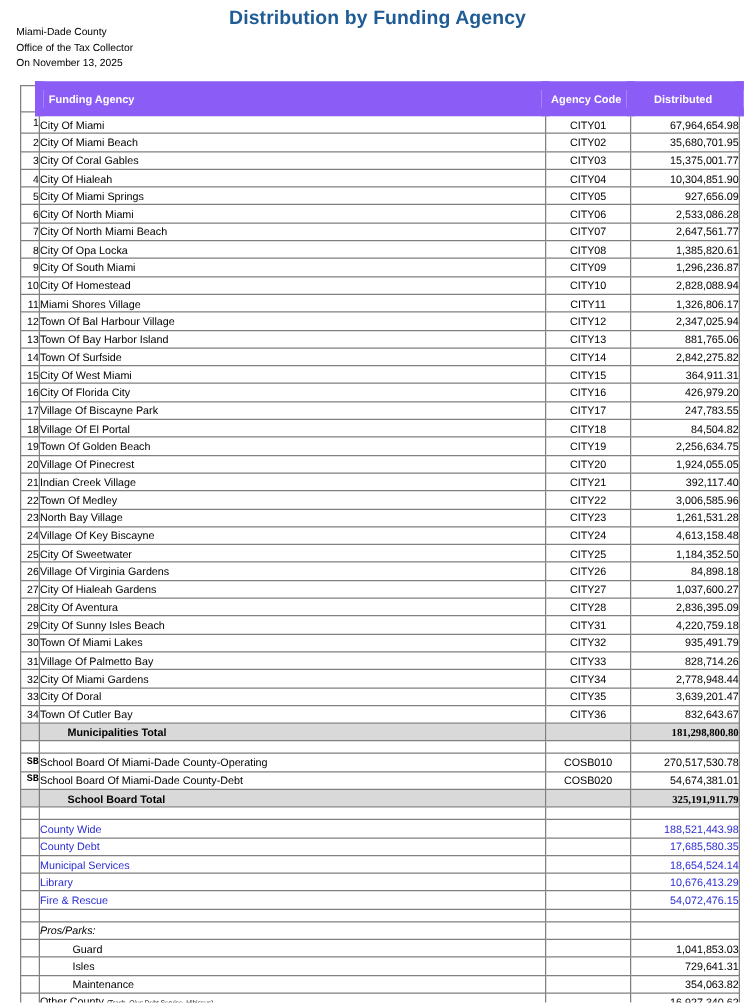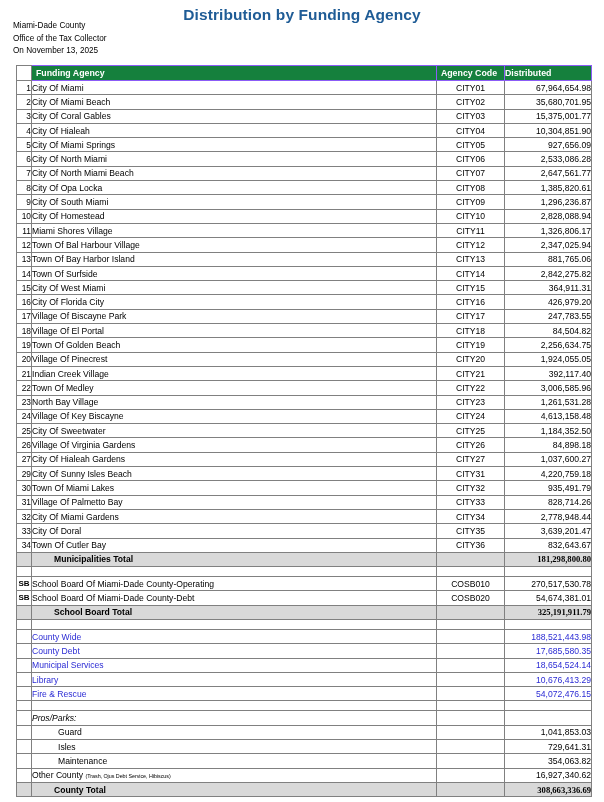--- a/index.html
+++ b/index.html
@@ -68,42 +68,42 @@
     padding: 0 0 0 0;
     line-height: 12px;
     vertical-align: middle;
     overflow: hidden;
     white-space: nowrap;
     background: #ffffff;
   }
 
   
   tr.hdr th {
-    background: #15803d;
+    background: #8b5cf6;
     color: #ffffff;
     font-weight: bold;
     font-size: 8.8px;
     height: 14px;
-    border: 1px solid #8b5cf6;
+    border: 7px solid #8b5cf6;
   }
   tr.hdr th.idx {
     background: #ffffff;
     border: 1px solid #808080;
   }
   tr.hdr th.name { text-align: left; padding-left: 4px; }
   tr.hdr th.code { text-align: center; padding-right: 3px; }
-  tr.hdr th.dist { text-align: left; padding-right: 3px; }
+  tr.hdr th.dist { text-align: center; padding-right: 3px; }
 
   
   td.idx {
     text-align: right;
     padding-right: 2px;
     font-size: 8.4px;
   }
-  td.idx.sb { font-weight: bold; font-size: 8px; text-align: center; padding-right: 0; }
+  td.idx.sb { font-weight: bold; font-size: 8px; padding-right: 0; font-family: Liberation Mono, monospace; }
   td.name {
     text-align: left;
     padding-left: 3px;
   }
   td.code {
     text-align: center;
     margin-left: 38px;
   }
   td.dist {
     text-align: right;
@@ -312,20 +312,26 @@
             <td class="code">CITY26</td>
             <td class="dist">84,898.18</td>
           </tr>
           <tr>
             <td class="idx">27</td>
             <td class="name">City Of Hialeah Gardens</td>
             <td class="code">CITY27</td>
             <td class="dist">1,037,600.27</td>
           </tr>
           <tr>
+            <td class="idx">28</td>
+            <td class="name">City Of Aventura</td>
+            <td class="code">CITY28</td>
+            <td class="dist">2,836,395.09</td>
+          </tr>
+          <tr>
             <td class="idx">29</td>
             <td class="name">City Of Sunny Isles Beach</td>
             <td class="code">CITY31</td>
             <td class="dist">4,220,759.18</td>
           </tr>
           <tr>
             <td class="idx">30</td>
             <td class="name">Town Of Miami Lakes</td>
             <td class="code">CITY32</td>
             <td class="dist">935,491.79</td>

